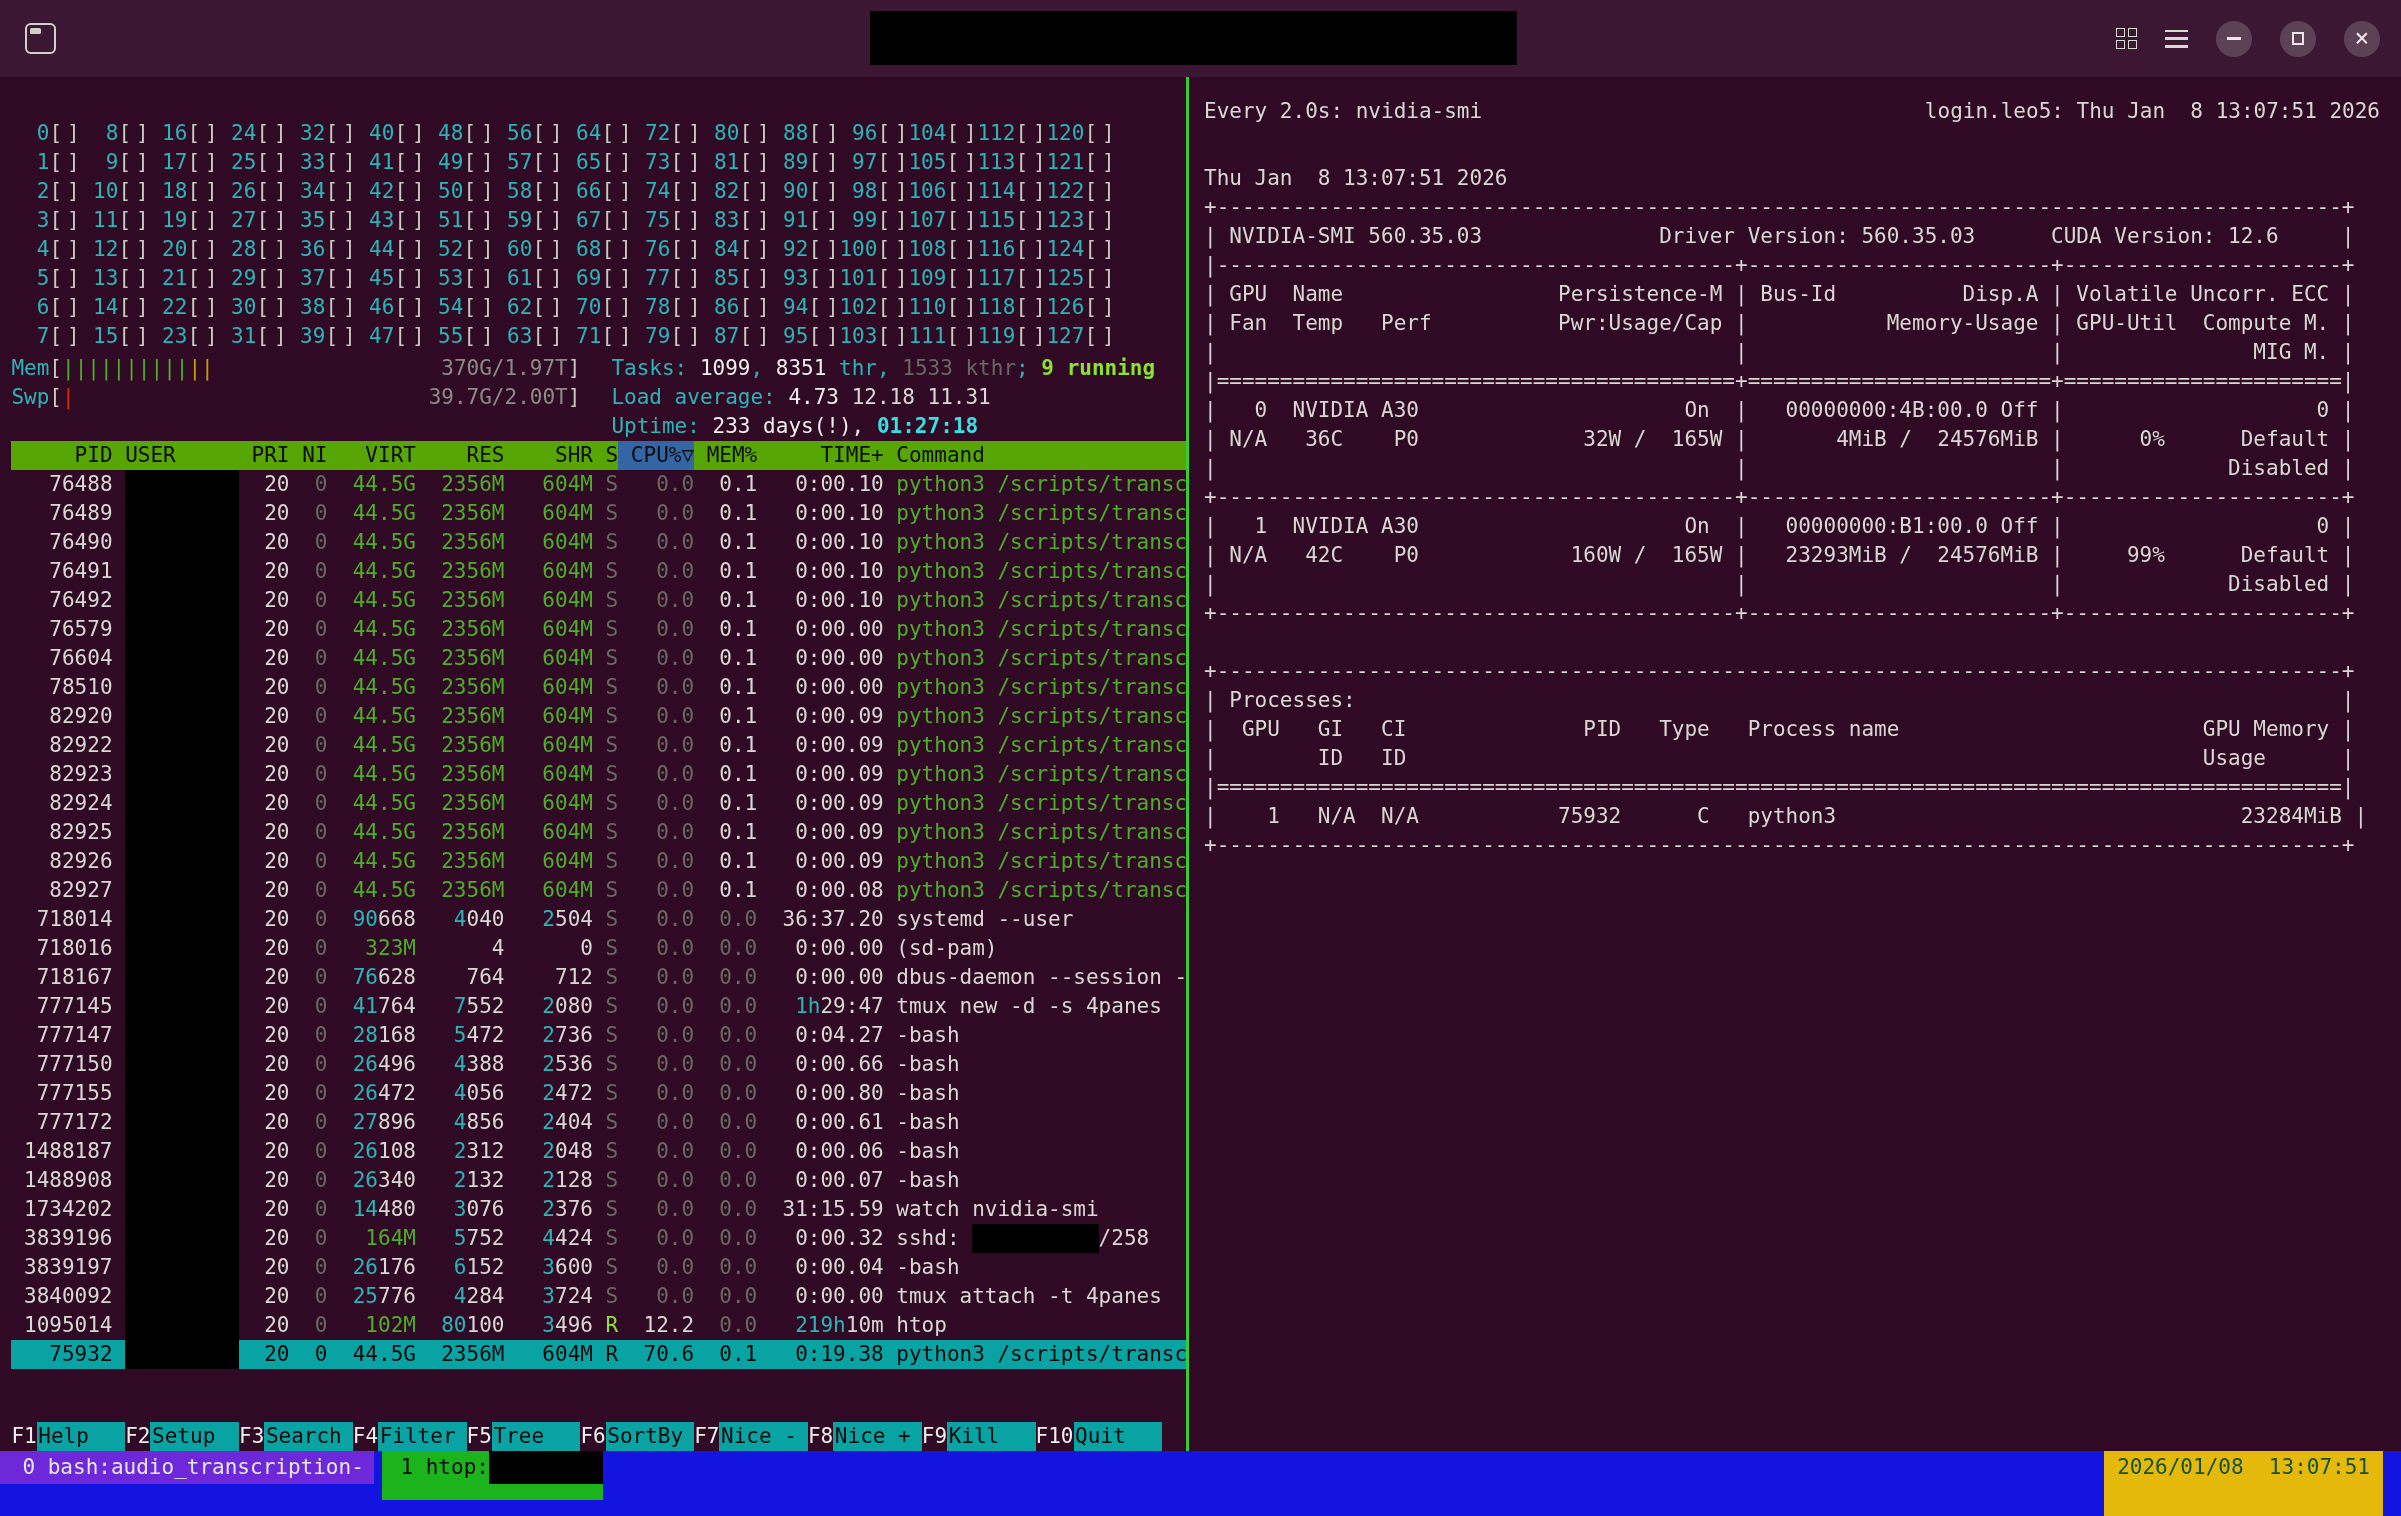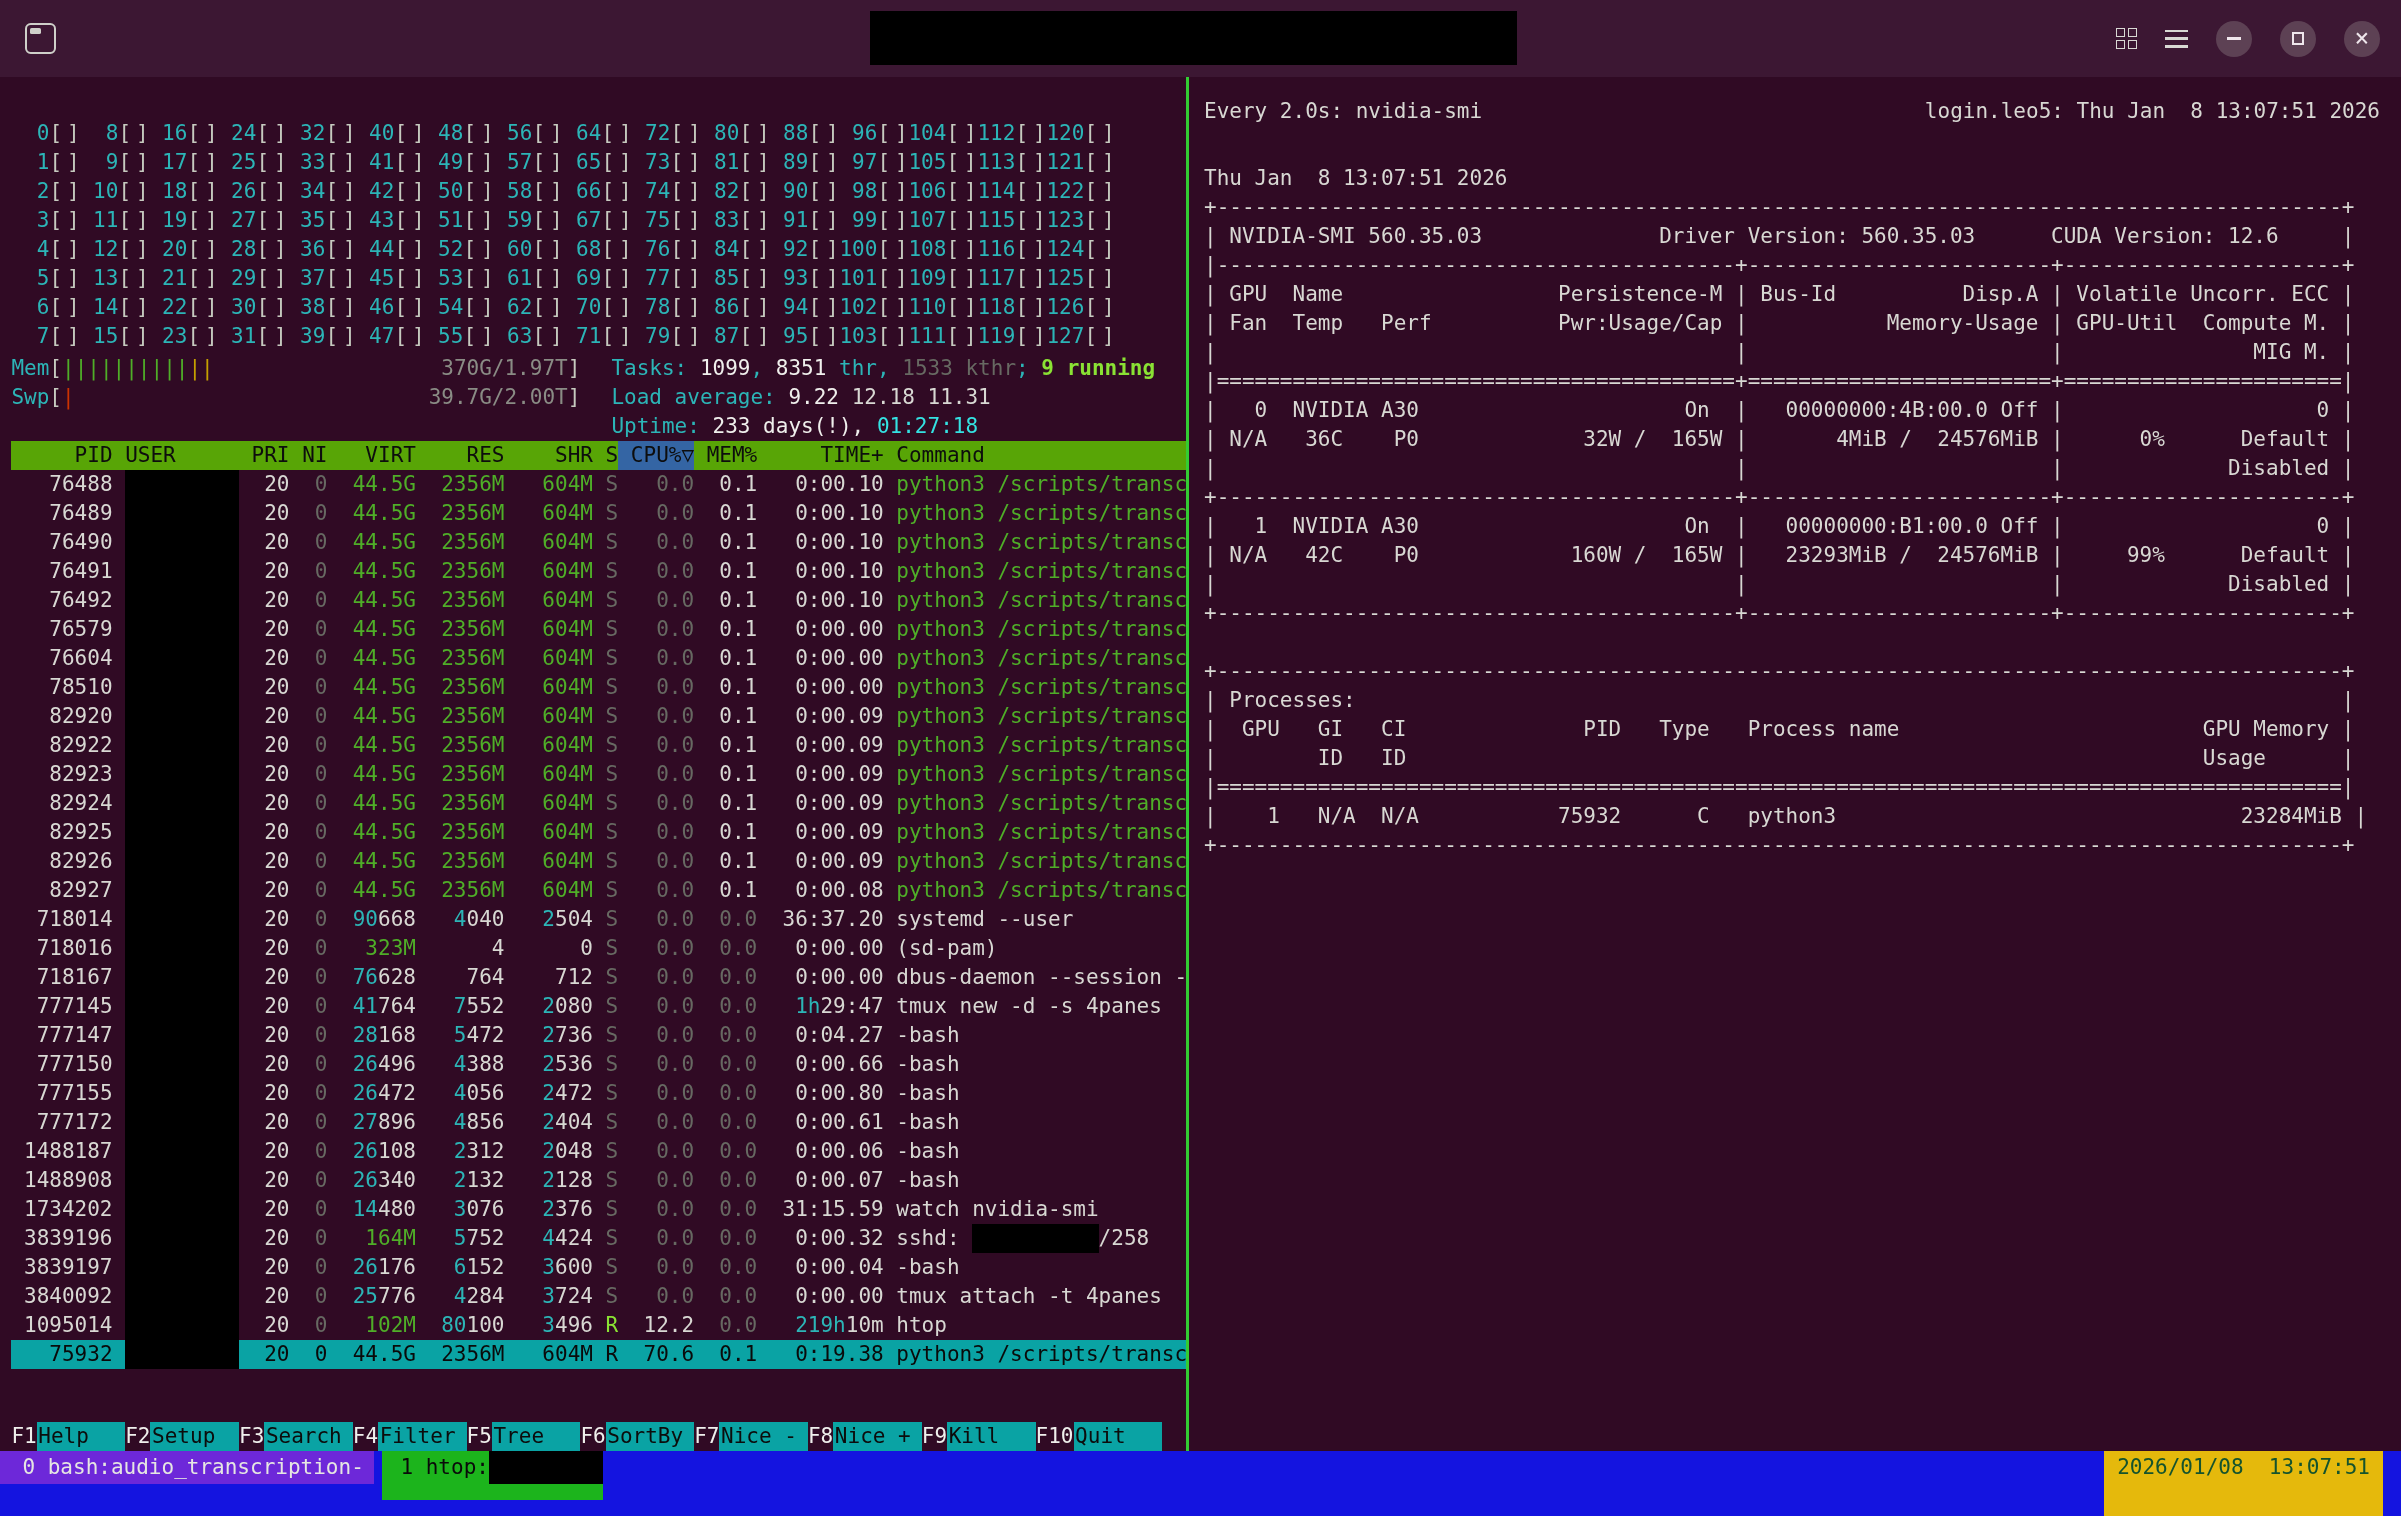--- a/index.html
+++ b/index.html
@@ -48,21 +48,21 @@
   .mint{display:inline-block;width:40ch;position:relative;vertical-align:top}
   .mval{position:absolute;right:0;color:#8a8c85}
   .bar-green{color:var(--green)} .bar-yellow{color:var(--yellow)} .bar-red{color:var(--red)}
   .stats-col{flex:1;padding-left:23px}
   .stat-line{height:29px;line-height:29px;white-space:pre}
   .seg-label{color:var(--cyan)}
   .seg-bold{color:var(--bold);font-weight:normal}
   .seg-fg{color:var(--fg)}
   .seg-dim{color:var(--dim)}
   .seg-green{color:var(--bright-green);font-weight:bold}
-  .seg-cyanbold{color:var(--bright-cyan);font-weight:normal}
+  .seg-cyanbold{color:var(--bright-cyan);font-weight:bold}
 
   .tabs{margin-top:28px;height:29px;line-height:29px;padding-left:18px}
   .tab{display:inline-block;padding:0 8.2px;margin-right:13px}
   .tab-main{background:var(--header-green);color:#0d2a00;font-weight:bold}
   .tab-io{background:#2a4f86;color:#add2f0}
 
   
   .proc-header{flex:0 0 29px;height:29px;line-height:29px;background:var(--header-green);color:#0d0d0d;display:flex;white-space:pre}
   .proc-header .sorted{background:var(--sort-blue)}
   .c-pid{width:8ch;text-align:right}
@@ -149,21 +149,21 @@
           <div class="cpu-row"><span class="cpu-cell"><span class="cid">7</span><span class="br">[</span><span class="cm"></span><span class="br">]</span></span><span class="cpu-cell"><span class="cid">15</span><span class="br">[</span><span class="cm"></span><span class="br">]</span></span><span class="cpu-cell"><span class="cid">23</span><span class="br">[</span><span class="cm"></span><span class="br">]</span></span><span class="cpu-cell"><span class="cid">31</span><span class="br">[</span><span class="cm"></span><span class="br">]</span></span><span class="cpu-cell"><span class="cid">39</span><span class="br">[</span><span class="cm"></span><span class="br">]</span></span><span class="cpu-cell"><span class="cid">47</span><span class="br">[</span><span class="cm"></span><span class="br">]</span></span><span class="cpu-cell"><span class="cid">55</span><span class="br">[</span><span class="cm"></span><span class="br">]</span></span><span class="cpu-cell"><span class="cid">63</span><span class="br">[</span><span class="cm"></span><span class="br">]</span></span><span class="cpu-cell"><span class="cid">71</span><span class="br">[</span><span class="cm"></span><span class="br">]</span></span><span class="cpu-cell"><span class="cid">79</span><span class="br">[</span><span class="cm"></span><span class="br">]</span></span><span class="cpu-cell"><span class="cid">87</span><span class="br">[</span><span class="cm"></span><span class="br">]</span></span><span class="cpu-cell"><span class="cid">95</span><span class="br">[</span><span class="cm"></span><span class="br">]</span></span><span class="cpu-cell"><span class="cid">103</span><span class="br">[</span><span class="cm"></span><span class="br">]</span></span><span class="cpu-cell"><span class="cid">111</span><span class="br">[</span><span class="cm"></span><span class="br">]</span></span><span class="cpu-cell"><span class="cid">119</span><span class="br">[</span><span class="cm"></span><span class="br">]</span></span><span class="cpu-cell"><span class="cid">127</span><span class="br">[</span><span class="cm"></span><span class="br">]</span></span></div>
         </div>
 
       <div class="meters-stats">
         <div class="meters-col">
           <div class="meter" id="mem-meter"><span class="mlabel">Mem</span><span class="br">[</span><span class="mint"><span class="bars"><span class="bar-green">||||||||||</span><span class="bar-yellow">||</span></span><span class="mval">370G/1.97T</span></span><span class="br">]</span></div>
           <div class="meter" id="swp-meter"><span class="mlabel">Swp</span><span class="br">[</span><span class="mint"><span class="bars"><span class="bar-red">|</span></span><span class="mval">39.7G/2.00T</span></span><span class="br">]</span></div>
         </div>
         <div class="stats-col">
           <div class="stat-line" id="tasks-line"><span class="seg-label">Tasks: </span><span class="seg-bold">1099</span><span class="seg-label">, </span><span class="seg-bold">8351</span><span class="seg-label"> thr</span><span class="seg-label">, </span><span class="seg-dim">1533</span><span class="seg-dim"> kthr</span><span class="seg-label">; </span><span class="seg-green">9</span><span class="seg-green"> running</span></div>
-          <div class="stat-line" id="load-line"><span class="seg-label">Load average: </span><span class="seg-bold">9.22 </span><span class="seg-fg">12.18 </span><span class="seg-fg">11.31</span></div>
+          <div class="stat-line" id="load-line"><span class="seg-label">Load average: </span><span class="seg-bold">4.73 </span><span class="seg-fg">12.18 </span><span class="seg-fg">11.31</span></div>
           <div class="stat-line" id="uptime-line"><span class="seg-label">Uptime: </span><span class="seg-bold">233 days(!), </span><span class="seg-cyanbold">01:27:18</span></div>
         </div>
       </div>
 
 
       <div class="proc-header" id="proc-header"><span class="c-pid">PID</span><span class="c-user">USER</span><span class="c-pri">PRI</span><span class="c-ni">NI</span><span class="c-virt">VIRT</span><span class="c-res">RES</span><span class="c-shr">SHR</span><span class="c-s">S</span><span class="c-cpu sorted">CPU%▽</span><span class="c-mem">MEM%</span><span class="c-time">TIME+</span><span class="c-cmd">Command</span></div>
       <div class="proc-rows" id="proc-rows">
           <div class="prow"><span class="c-pid">76488</span><span class="c-user"><span class="user-redact"></span></span><span class="c-pri">20</span><span class="c-ni dim">0</span><span class="c-virt"><span class="g">44.5G</span></span><span class="c-res"><span class="g">2356M</span></span><span class="c-shr"><span class="g">604M</span></span><span class="c-s dim">S</span><span class="c-cpu dim">0.0</span><span class="c-mem">0.1</span><span class="c-time">0:00.10</span><span class="c-cmd"><span class="g">python3 /scripts/transc</span></span></div>
           <div class="prow"><span class="c-pid">76489</span><span class="c-user"><span class="user-redact"></span></span><span class="c-pri">20</span><span class="c-ni dim">0</span><span class="c-virt"><span class="g">44.5G</span></span><span class="c-res"><span class="g">2356M</span></span><span class="c-shr"><span class="g">604M</span></span><span class="c-s dim">S</span><span class="c-cpu dim">0.0</span><span class="c-mem">0.1</span><span class="c-time">0:00.10</span><span class="c-cmd"><span class="g">python3 /scripts/transc</span></span></div>
           <div class="prow"><span class="c-pid">76490</span><span class="c-user"><span class="user-redact"></span></span><span class="c-pri">20</span><span class="c-ni dim">0</span><span class="c-virt"><span class="g">44.5G</span></span><span class="c-res"><span class="g">2356M</span></span><span class="c-shr"><span class="g">604M</span></span><span class="c-s dim">S</span><span class="c-cpu dim">0.0</span><span class="c-mem">0.1</span><span class="c-time">0:00.10</span><span class="c-cmd"><span class="g">python3 /scripts/transc</span></span></div>

